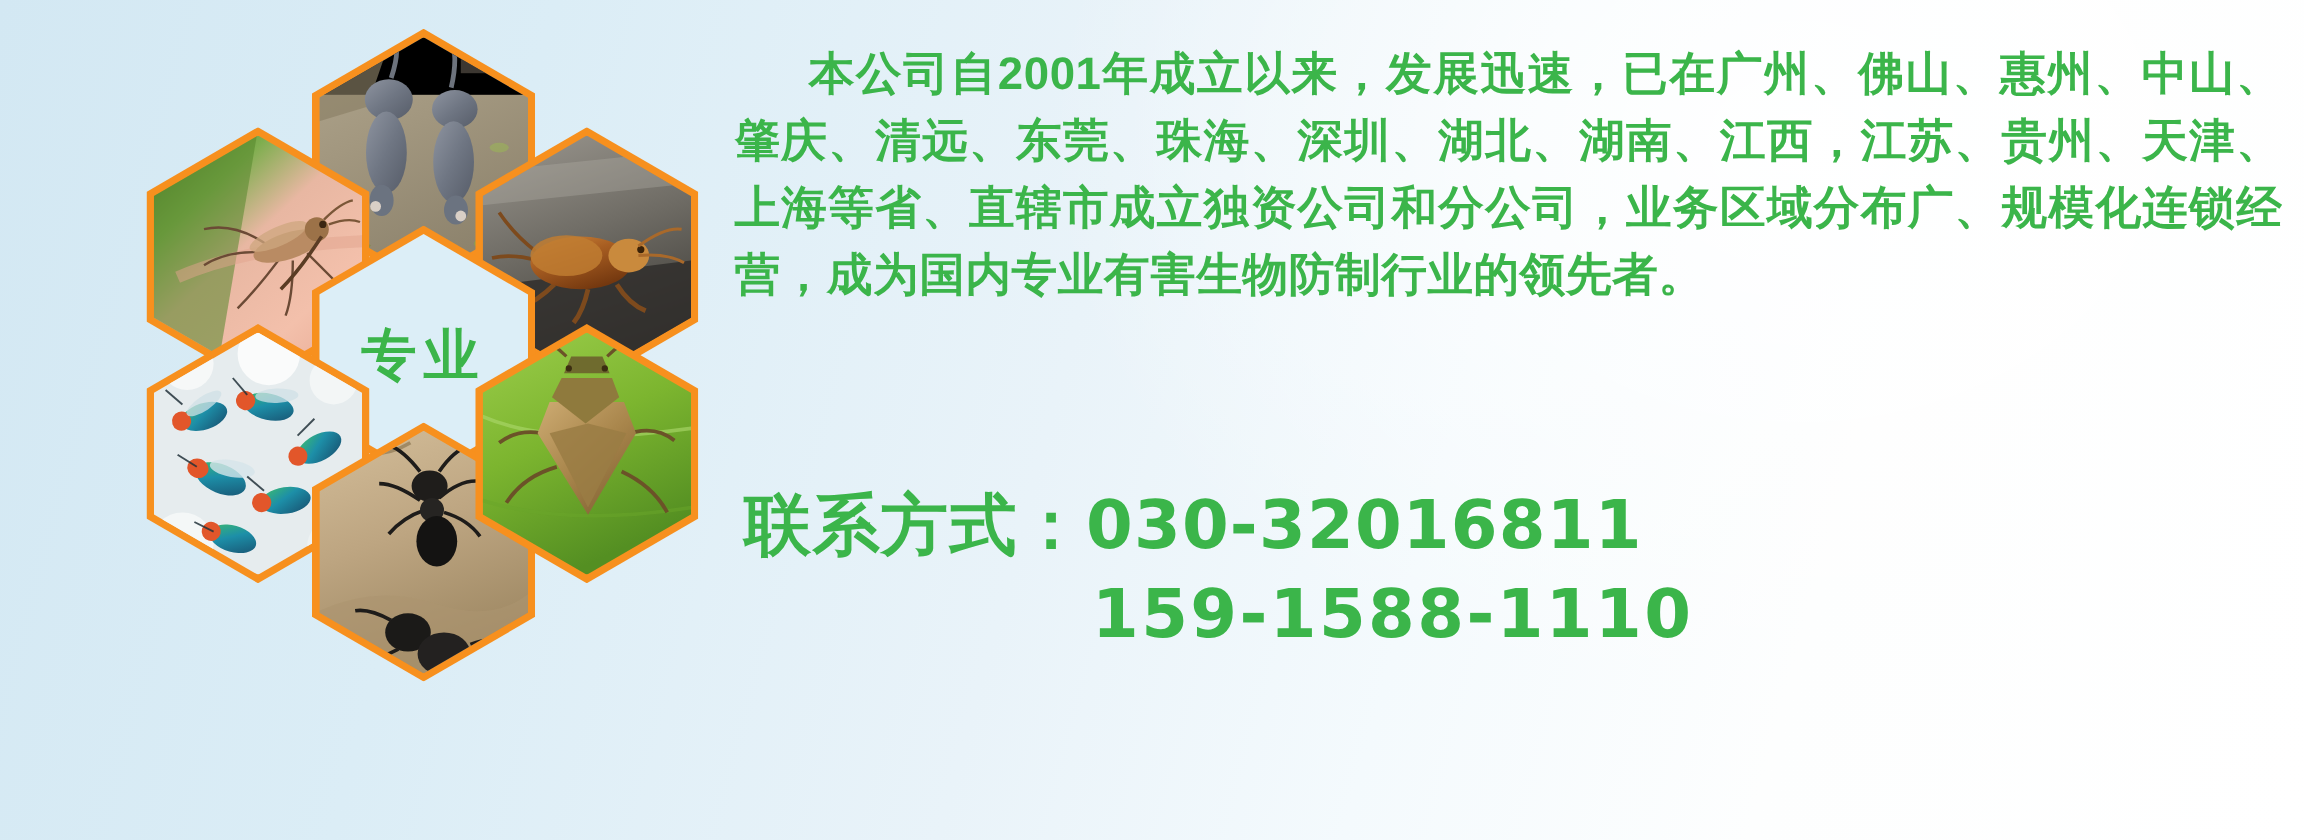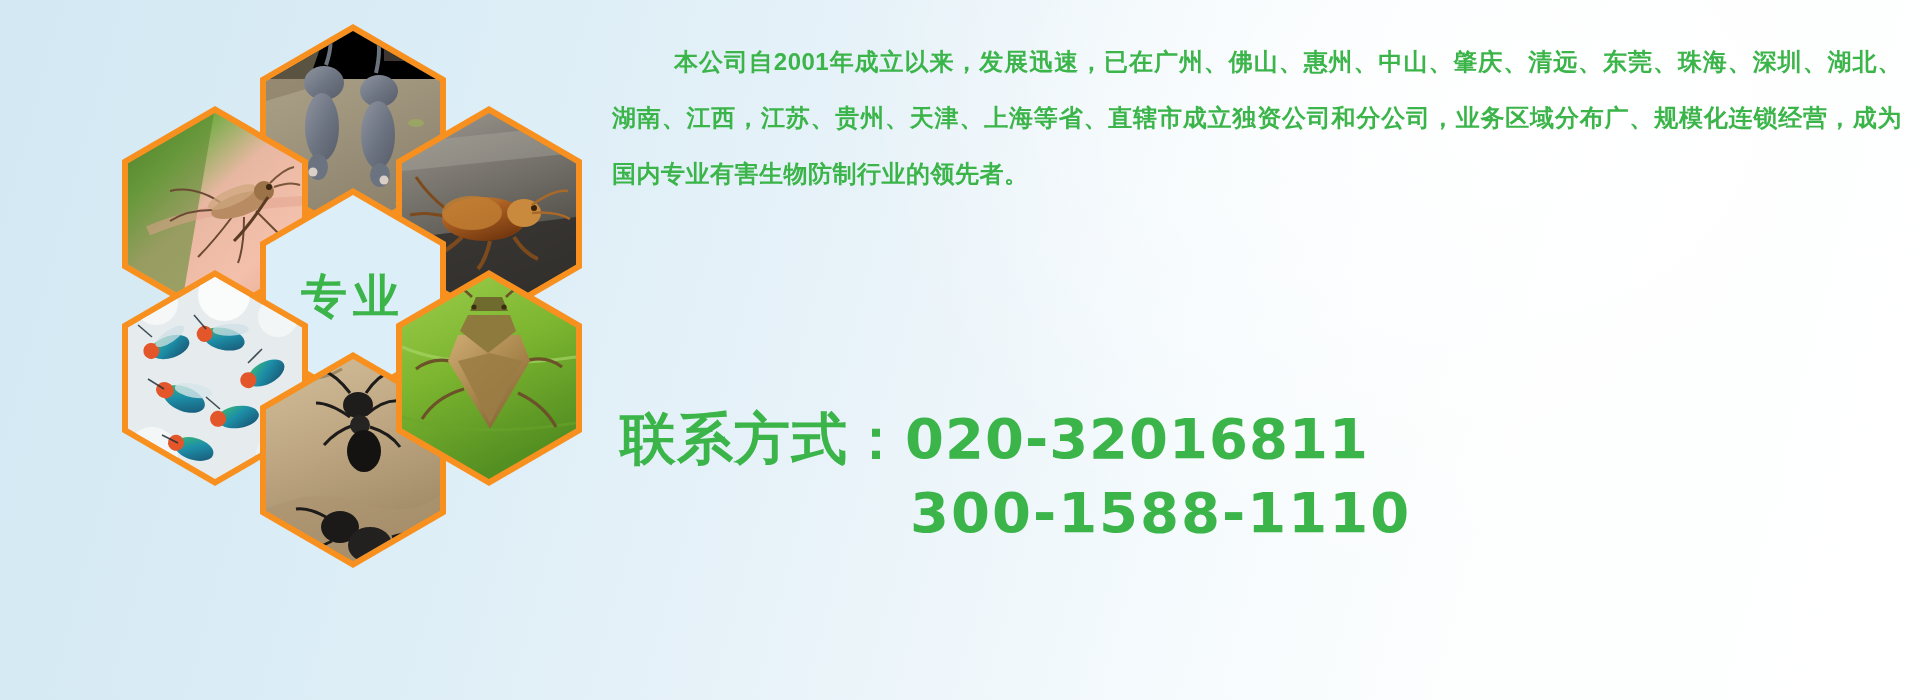--- a/index.html
+++ b/index.html
@@ -35,21 +35,21 @@
     display:flex;flex-direction:column;align-items:center;justify-content:center;
     color:#3BB54A;font-weight:bold;line-height:1.28;
     font-size:46px;letter-spacing:6px;text-align:center;gap:24px;
   }
   #logo-text span{display:block;}
   
   #copy{
     position:absolute;left:612px;top:34px;width:1290px;
   }
   #intro{
-    color:#3BB54A;font-size:24px;font-weight:bold;line-height:56px;
+    color:#3BB54A;font-size:38px;font-weight:bold;line-height:56px;
     letter-spacing:0.5px;text-align:justify;text-justify:inter-character;
     margin:0;text-indent:62px;
   }
   #contact{position:absolute;left:620px;top:402px;width:1280px;color:#3BB54A;}
   .contact-line{
     font-size:56px;font-weight:bold;line-height:74px;white-space:nowrap;
     font-family:"DejaVu Sans","Liberation Sans",sans-serif;
   }
   #contact-line-1{letter-spacing:1px;}
   #contact-line-2{padding-left:290px;letter-spacing:2px;}
@@ -307,17 +307,17 @@
         </svg>
       </div>
     </div>
   </div>
 
   <div id="copy">
     <p id="intro">本公司自2001年成立以来，发展迅速，已在广州、佛山、惠州、中山、肇庆、清远、东莞、珠海、深圳、湖北、湖南、江西，江苏、贵州、天津、上海等省、直辖市成立独资公司和分公司，业务区域分布广、规模化连锁经营，成为国内专业有害生物防制行业的领先者。</p>
   </div>
 
   <div id="contact">
-    <div class="contact-line" id="contact-line-1">联系方式：020-32016811</div>
-    <div class="contact-line" id="contact-line-2">300-1588-1110</div>
+    <div class="contact-line" id="contact-line-1">联系方式：030-32016811</div>
+    <div class="contact-line" id="contact-line-2">159-1588-1110</div>
   </div>
 
 </div>
 
 </body></html>

